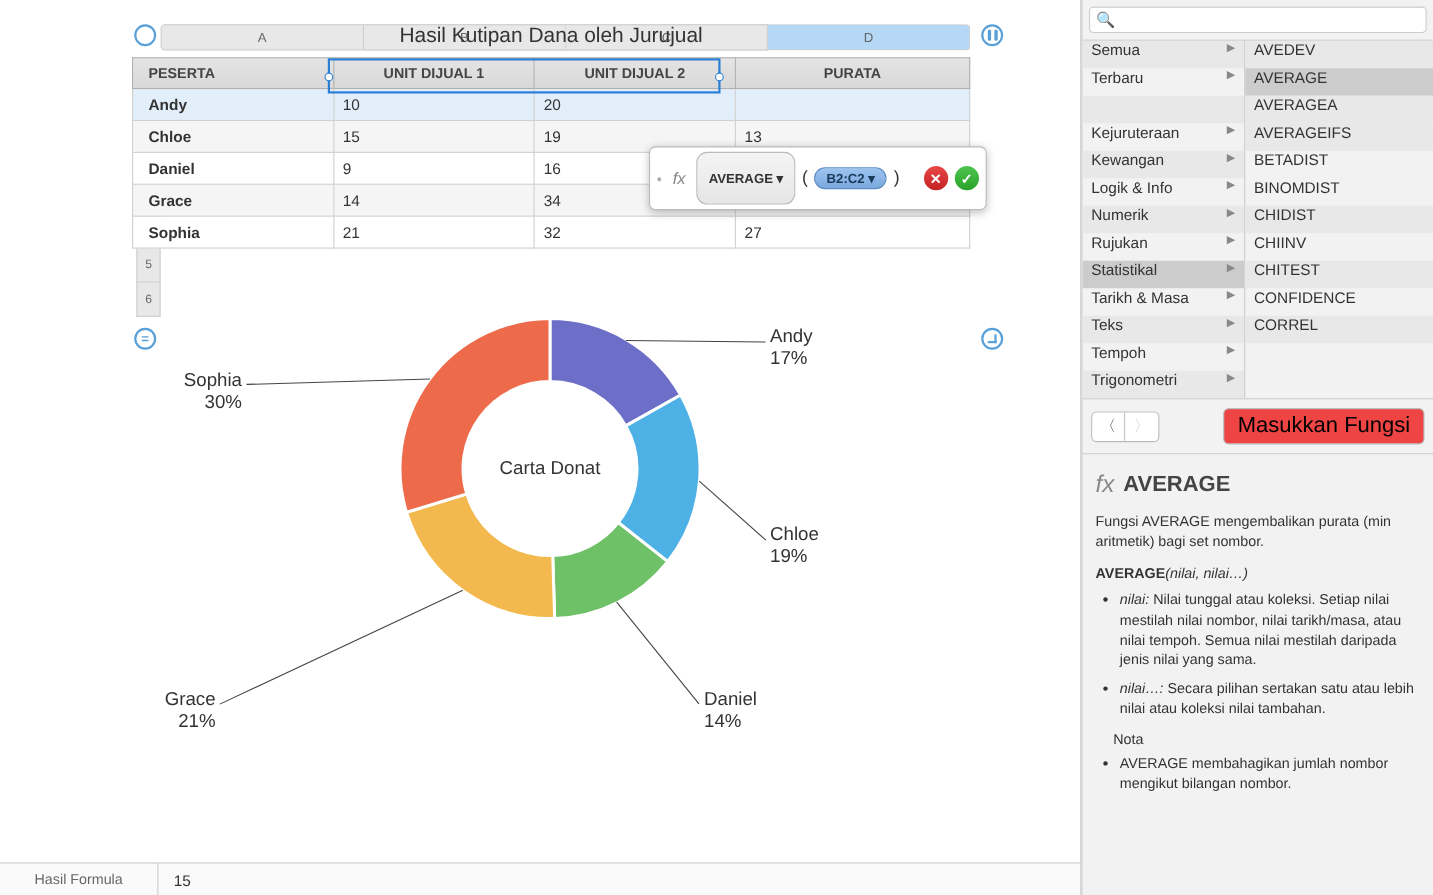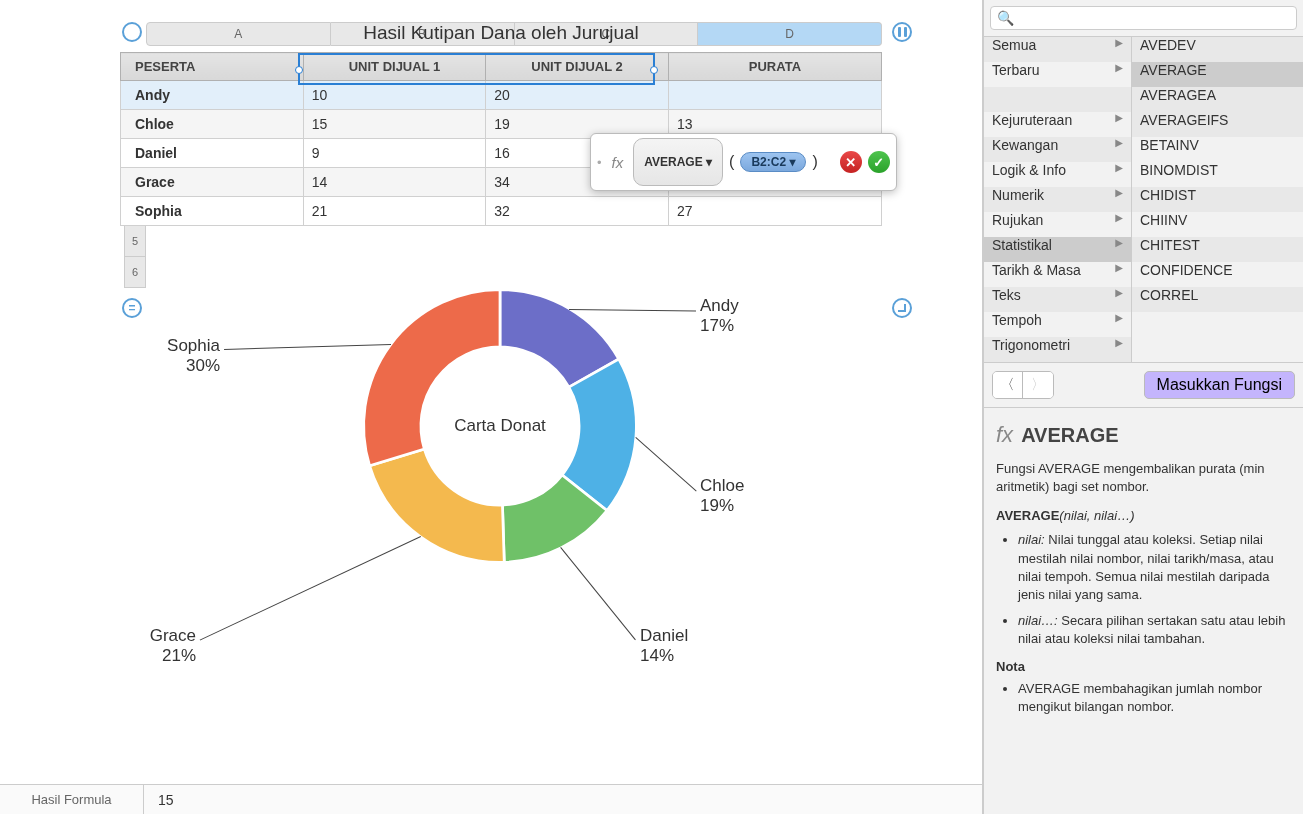--- a/index.html
+++ b/index.html
@@ -259,22 +259,22 @@
   align-items: center;
   padding: 8px;
   gap: 6px;
 }
 .nav-btns { display:flex; border:1px solid #bbb; border-radius:5px; overflow:hidden; }
 .nav-btn { width:30px;height:26px;display:flex;align-items:center;justify-content:center;background:#fff;font-size:14px;color:#555;cursor:pointer;}
 .nav-btn:first-child{border-right:1px solid #bbb;}
 .nav-btn.disabled{color:#ccc;}
 .insert-btn {
   margin-left:auto;
-  background:#c4b5fd;border:1px solid #bbb;border-radius:5px;
-  padding:4px 12px;font-size:16px;cursor:pointer;
+  background:#ef4444;border:1px solid #bbb;border-radius:5px;
+  padding:4px 12px;font-size:20px;cursor:pointer;
 }
 
 .help-panel {
   flex: 1;
   padding: 14px 12px;
   font-size: 13px;
   overflow-y: auto;
   border-top: 1px solid #ccc;
 }
 .help-title {
@@ -282,21 +282,21 @@
   font-size: 20px;font-weight:bold;color:#444;
   margin-bottom: 12px;
 }
 .help-title .fx { font-style:italic;color:#888;font-weight:normal;font-size:22px; }
 .help-desc { margin-bottom: 12px; line-height:1.4; }
 .help-sig { font-weight: bold; margin-bottom: 8px; }
 .help-sig .args { font-weight: normal; font-style: italic; }
 .help-panel ul { list-style: disc; padding-left: 22px; margin-bottom:10px; }
 .help-panel li { margin-bottom: 8px; line-height:1.4; }
 .help-panel li .k { font-style: italic; }
-.nota { font-weight: bold; margin: 6px 0; }
+.nota { font-weight: normal; margin: 6px 16px; }
 </style>
 </head>
 <body>
 
 <div class="main-area">
 
   <span class="circle-handle" style="left:122px;top:22px;"></span>
   <span class="pause-handle" style="left:892px;top:22px;"></span>
   <span class="eq-handle" style="left:122px;top:298px;"></span>
   <span class="corner-handle" style="left:892px;top:298px;"></span>
@@ -477,21 +477,21 @@
         <div class="list-row alt">
           <span>Trigonometri</span>
           <span class="chev">▶</span>
         </div>
       </div>
     <div class="func-col" id="func-col">
         <div class="list-row alt">AVEDEV</div>
         <div class="list-row selected">AVERAGE</div>
         <div class="list-row alt">AVERAGEA</div>
         <div class="list-row alt">AVERAGEIFS</div>
-        <div class="list-row">BETAINV</div>
+        <div class="list-row">BETADIST</div>
         <div class="list-row">BINOMDIST</div>
         <div class="list-row alt">CHIDIST</div>
         <div class="list-row">CHIINV</div>
         <div class="list-row alt">CHITEST</div>
         <div class="list-row">CONFIDENCE</div>
         <div class="list-row alt">CORREL</div>
       </div>
   </div>
 
   <div class="nav-insert">

